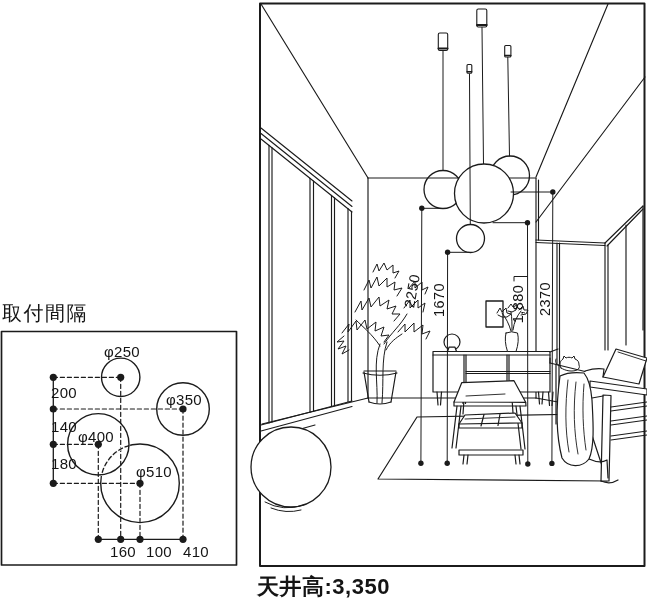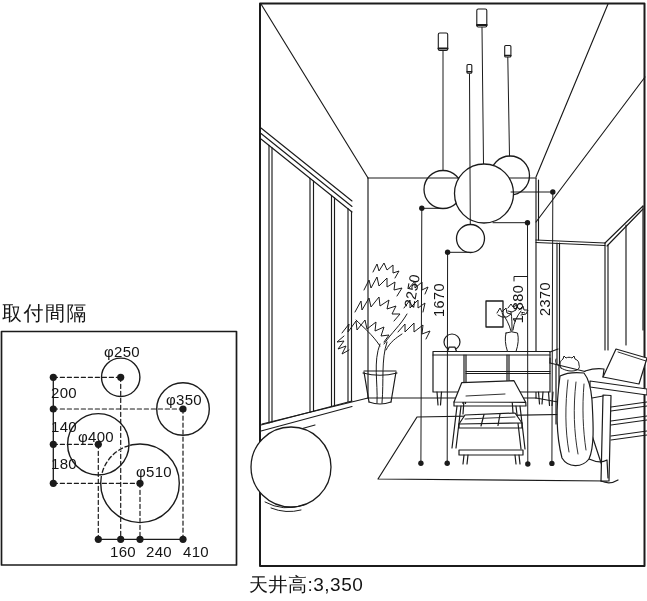--- a/index.html
+++ b/index.html
@@ -1,21 +1,21 @@
 <!DOCTYPE html>
 <html><head>
 <meta charset="utf-8">
 <style>
   html,body{margin:0;padding:0;background:#fff;}
   .canvas{position:relative;width:647px;height:601px;background:#fff;overflow:hidden;
           font-family:"Liberation Sans","DejaVu Sans",sans-serif;color:#111;border-radius:6px;}
   svg{position:absolute;left:0;top:0;}
   .lbl{position:absolute;white-space:nowrap;color:#141414;}
   .ttl{left:2px;top:300px;font-size:20px;letter-spacing:1.5px;}
-  .cap{left:249px;top:572px;font-size:19px;letter-spacing:.5px;}
+  .cap{left:257px;top:572px;font-size:22px;letter-spacing:.5px;font-weight:bold;}
   .num{font-size:15px;letter-spacing:.3px;transform:translate(-50%,-50%);margin-left:28px;}
   .phi{font-size:15px;letter-spacing:.3px;transform:translate(-50%,-50%);}
   .rot{font-size:14.5px;letter-spacing:.4px;transform-origin:center;}
   .r90{transform:translate(-50%,-50%) rotate(-90deg);}
   .r80{transform:translate(-50%,-50%) rotate(-80deg);}
   .c1{left:122px;top:351px}.c2{left:184px;top:399px}.c3{left:96px;top:436px}.c4{left:154px;top:471px}
   .g1{left:36px;top:392px}.g2{left:36px;top:426px}.g3{left:36px;top:463px}
   .b1{left:95px;top:551px}.b2{left:131px;top:551px}.b3{left:168px;top:551px}
   .d1{left:412px;top:291px}.d2{left:439px;top:300px}.d3{left:518px;top:304px}.d4{left:545px;top:299px}
 </style>
@@ -268,21 +268,21 @@
   <div class="lbl phi c1">φ250</div>
   <div class="lbl phi c2">φ350</div>
   <div class="lbl phi c3">φ400</div>
   <div class="lbl phi c4">φ510</div>
 
   <div class="lbl num g1">200</div>
   <div class="lbl num g2">140</div>
   <div class="lbl num g3">180</div>
 
   <div class="lbl num b1">160</div>
-  <div class="lbl num b2">240</div>
+  <div class="lbl num b2">100</div>
   <div class="lbl num b3">410</div>
 
   <div class="lbl rot r80 d1">2250</div>
   <div class="lbl rot r90 d2">1670</div>
   <div class="lbl rot r90 d3">1,880</div>
   <div class="lbl rot r90 d4">2370</div>
 
   <div class="lbl cap">天井高:3,350</div>
 </div>
 

